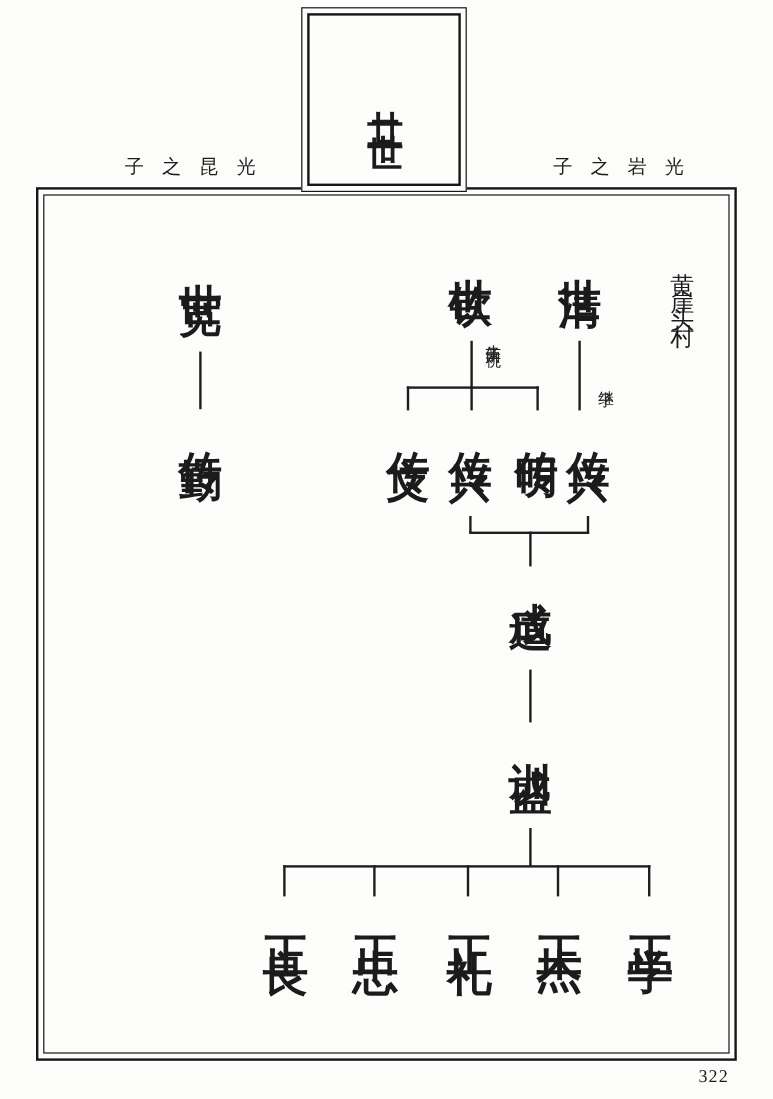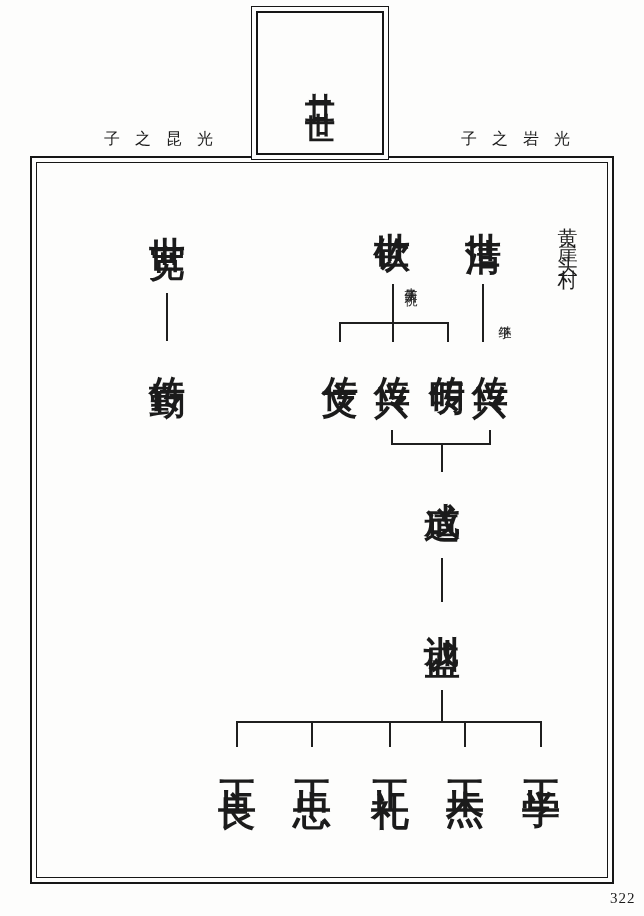--- a/index.html
+++ b/index.html
@@ -77,21 +77,21 @@
     border: 2px solid #161616;
     padding: 4px;
     z-index: 1;
   }
   .main-box-inner { width: 100%; height: 100%; border: 1px solid #161616; }
 
   .village { font-size: 20px; font-weight: 400; letter-spacing: 14px; }
 
   .page-num {
     position: absolute;
-    left: 610px; top: 890px;
+    left: 582px; top: 890px;
     font-size: 15px;
     letter-spacing: 1px;
     z-index: 3;
   }
 </style>
 </head>
 <body>
 
 <div class="page">
 

